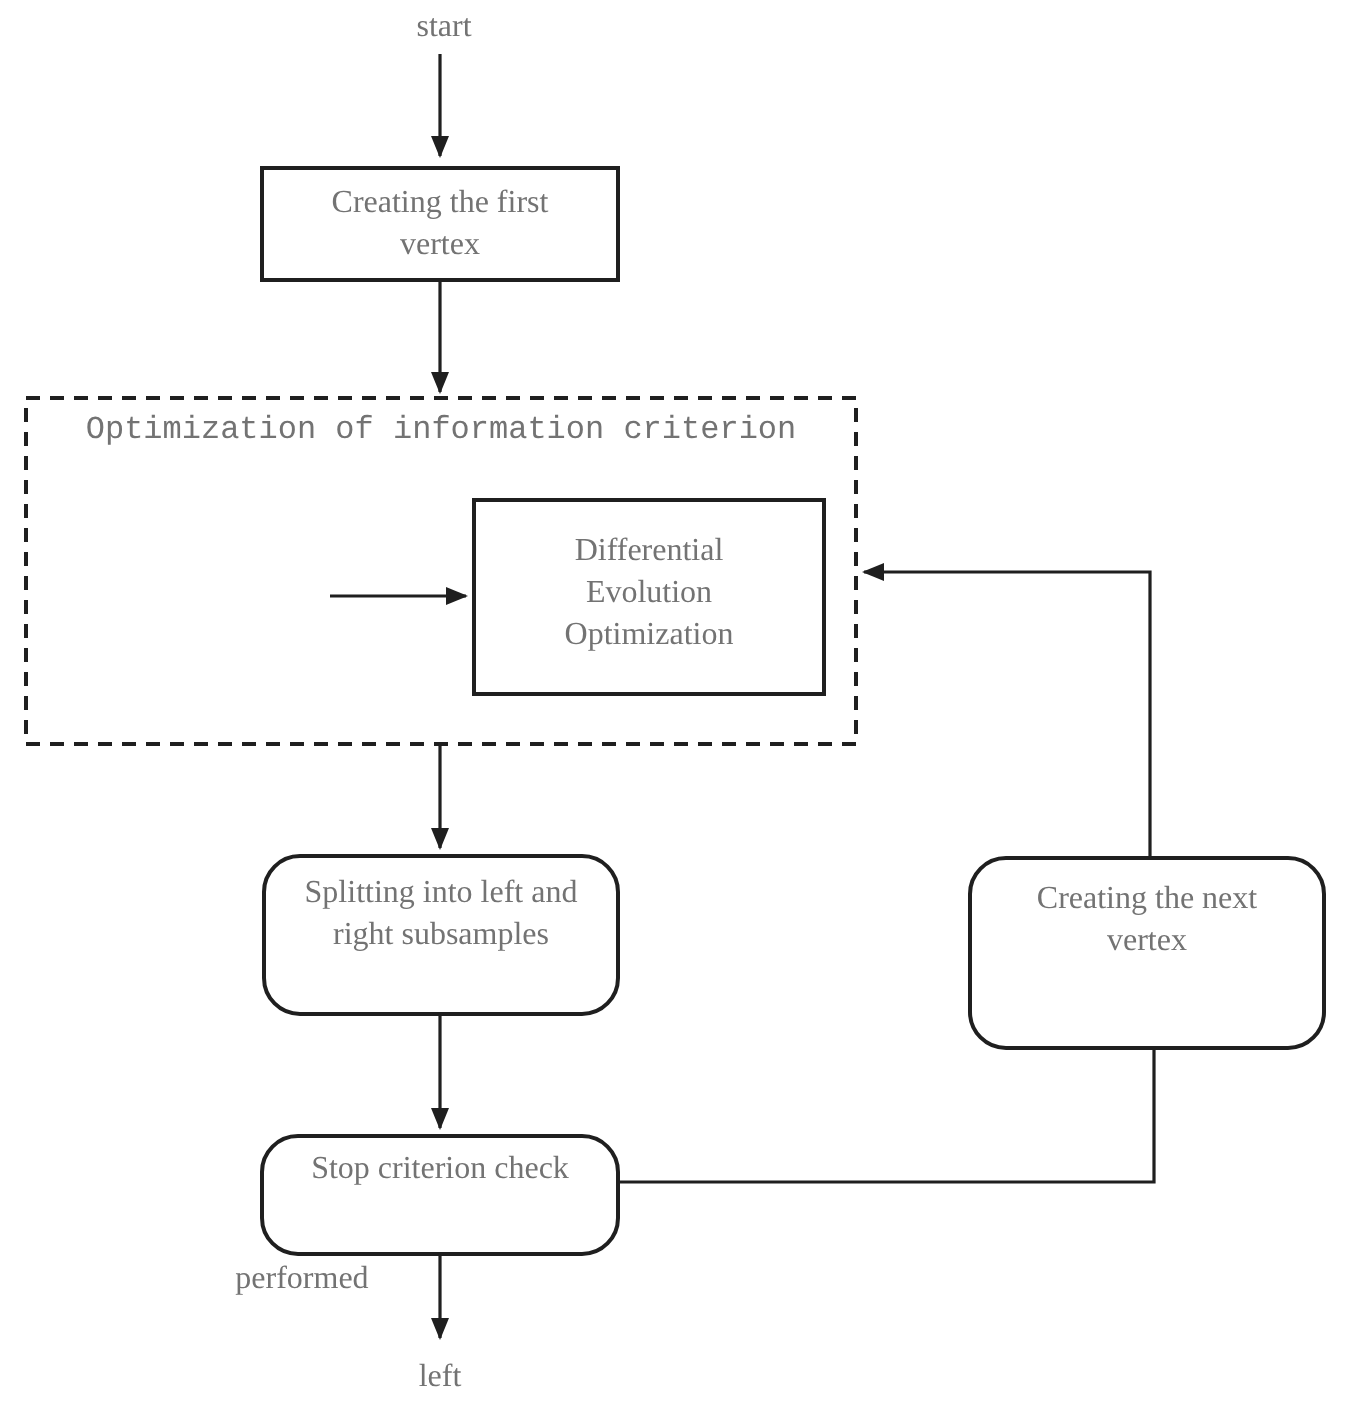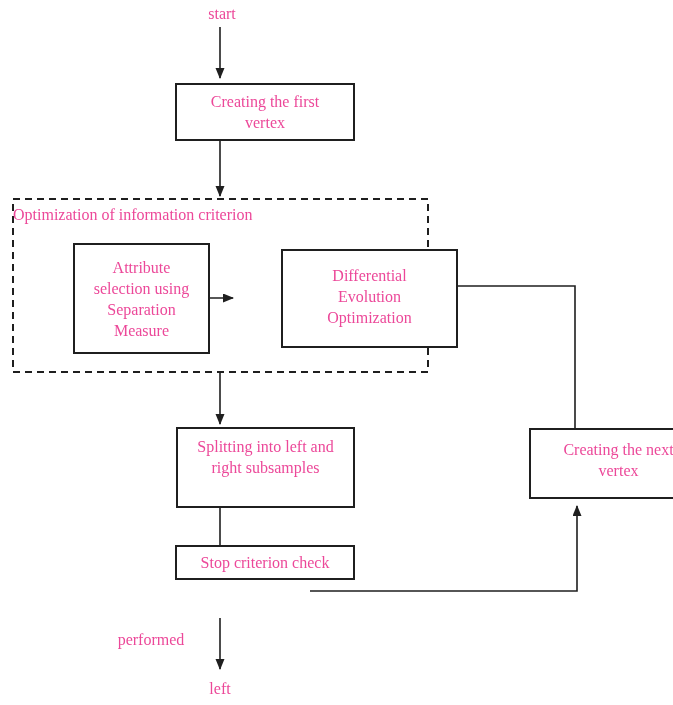--- a/index.html
+++ b/index.html
@@ -6,21 +6,21 @@
     margin: 0;
     padding: 0;
     background: #ffffff;
   }
   .stage {
     position: relative;
     width: 673px;
     height: 705px;
     background: #ffffff;
     font-family: "Liberation Serif", serif;
-    color: #ec4899;
+    color: #737373;
     overflow: hidden;
   }
   .stage svg.wires {
     position: absolute;
     left: 0;
     top: 0;
     width: 673px;
     height: 705px;
   }
   .node {
@@ -28,37 +28,38 @@
     box-sizing: border-box;
     border: 2px solid #1f1f1f;
     background: #ffffff;
     display: flex;
     align-items: center;
     justify-content: center;
     text-align: center;
     white-space: pre-line;
     font-size: 16px;
     line-height: 21px;
-    margin-left: 45px;
   }
   .node.top-align {
     align-items: flex-start;
+    border-radius: 19px;
   }
   .freetext {
     position: absolute;
     font-size: 16px;
     line-height: 19px;
     text-align: center;
     white-space: pre-line;
   }
   .group-title {
     position: absolute;
     font-size: 16px;
-    text-align: left;
+    text-align: center;
     white-space: nowrap;
+    font-family: Liberation Mono, monospace;
   }
 </style>
 </head>
 <body>
 
 <div class="stage">
 
   <svg class="wires" viewBox="0 0 673 705" xmlns="http://www.w3.org/2000/svg">
     <defs>
       <marker id="arrow" markerUnits="userSpaceOnUse" markerWidth="12" markerHeight="10" refX="10" refY="4.5" orient="auto">
@@ -79,32 +80,28 @@
   </svg>
 
   <div class="freetext" style="left:192px; top:4px;  width:60px;">start</div>
   <div class="freetext" style="left:190px; top:679px; width:60px;">left</div>
 
   <div class="node" style="left:130px; top:83px;  width:180px; height:58px;">Creating the first
 vertex</div>
 
   <div class="group-title" style="left:13px; top:206px; width:415px;">Optimization of information criterion</div>
 
-  <div class="node" style="left:28px;  top:243px; width:137px; height:111px;">Attribute
-selection using
-Separation
-Measure</div>
 
   <div class="node" style="left:236px; top:249px; width:177px; height:99px; padding-bottom:4px;">Differential
 Evolution
 Optimization</div>
 
   <div class="node top-align" style="left:131px; top:427px; width:179px; height:81px; padding-top:7px;">Splitting into left and
 right subsamples</div>
 
-  <div class="node top-align" style="left:130px; top:545px; width:180px; height:35px; padding-top:5px;">Stop criterion check</div>
+  <div class="node top-align" style="left:130px; top:567px; width:180px; height:61px; padding-top:5px;">Stop criterion check</div>
 
-  <div class="node top-align" style="left:484px; top:428px; width:179px; height:71px; padding-top:9px;">Creating the next
+  <div class="node top-align" style="left:484px; top:428px; width:179px; height:97px; padding-top:9px;">Creating the next
 vertex</div>
 
   <div class="freetext" style="left:106px; top:630px; width:90px;text-align:center;">performed</div>
 
 </div>
 
 </body></html>

